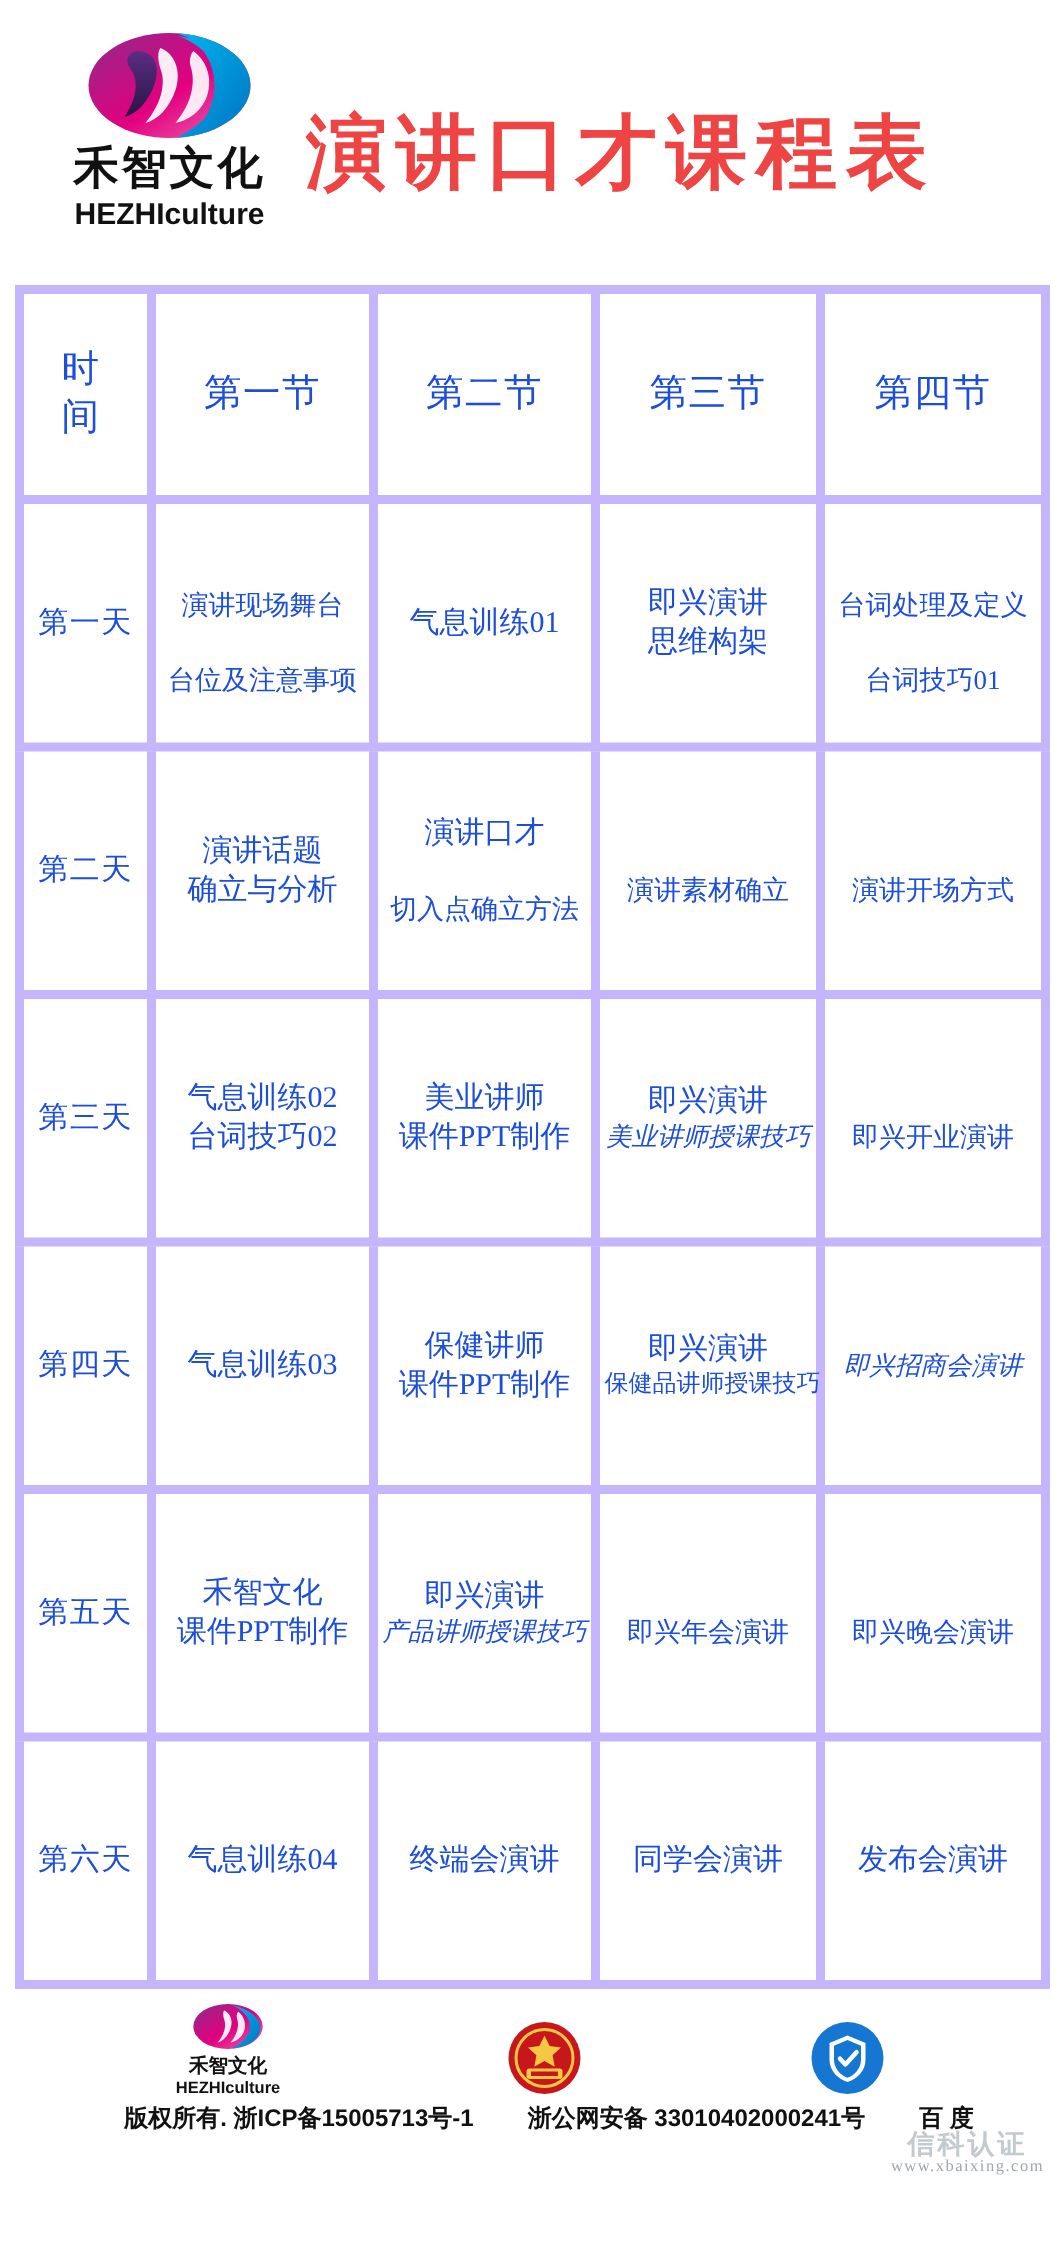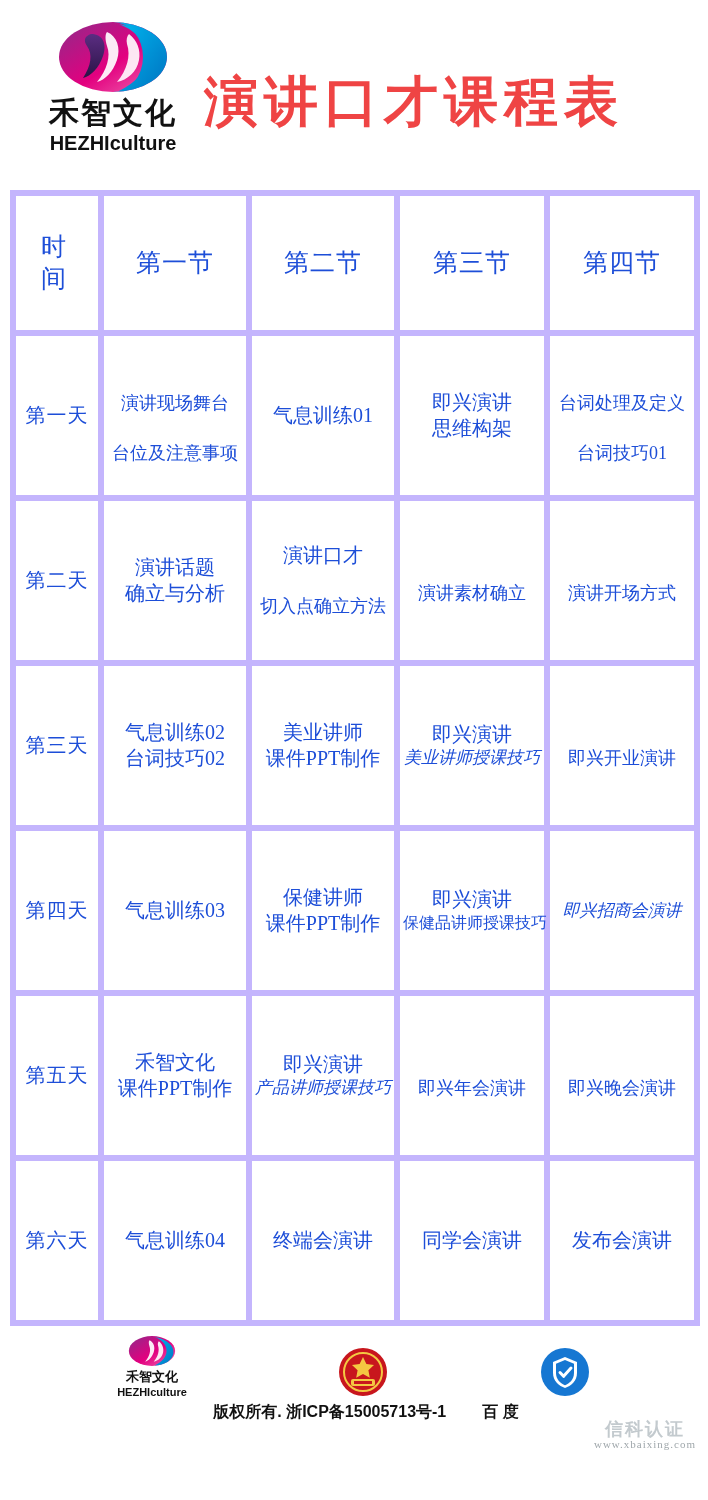--- a/index.html
+++ b/index.html
@@ -401,20 +401,21 @@
           <circle cx="26" cy="26" r="24" fill="#1677d2"></circle>
           <path d="M26 11 L38 16 V27 C38 35 32 40 26 42 C20 40 14 35 14 27 V16 Z" fill="#ffffff"></path>
           <path d="M26 14 L35 17.8 V27 C35 33.4 30.4 37.6 26 39.2 C21.6 37.6 17 33.4 17 27 V17.8 Z" fill="#1677d2"></path>
           <path d="M21 26.5 l3.6 3.8 7.4 -8.2" fill="none" stroke="#ffffff" stroke-width="3" stroke-linecap="round" stroke-linejoin="round"></path>
         </svg>
       </div>
     </div>
 
     <div class="footer-text">
       <span class="seg">版权所有. 浙ICP备15005713号-1</span>
+      <span class="seg">浙公网安备 33010402000241号</span>
       <span class="seg">百 度</span>
     </div>
 
     <div class="watermark">
       <div class="wm-cn">信科认证</div>
       <div class="wm-url">www.xbaixing.com</div>
     </div>
   </div>
 
 </div>

